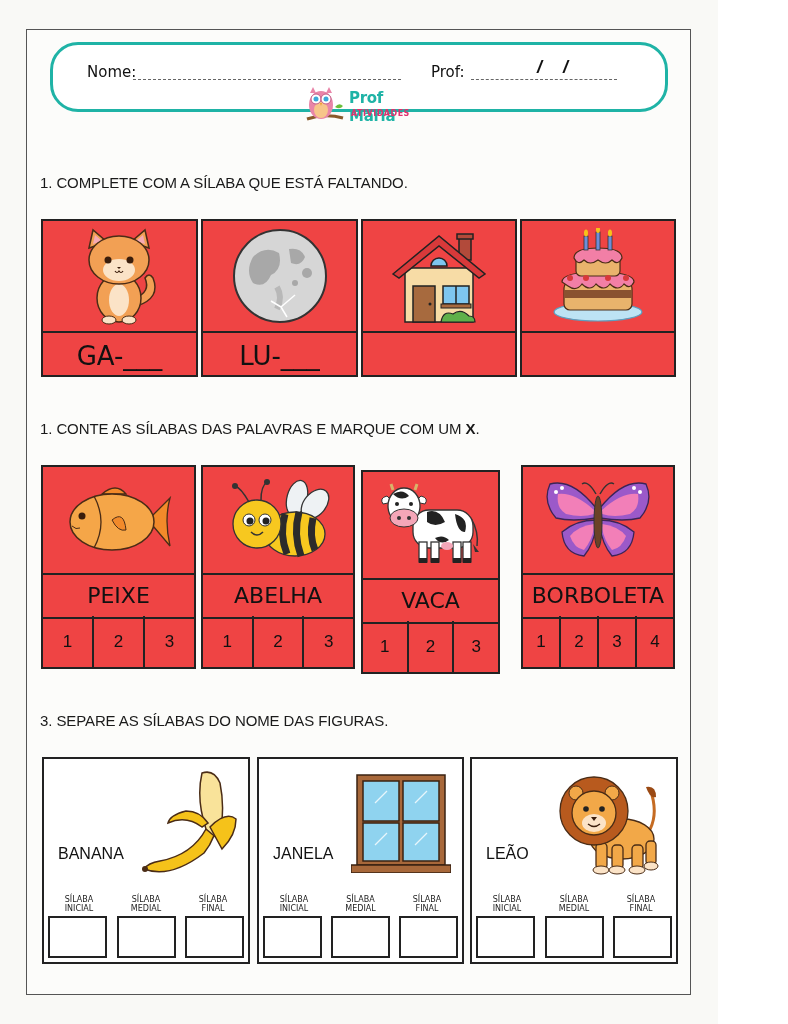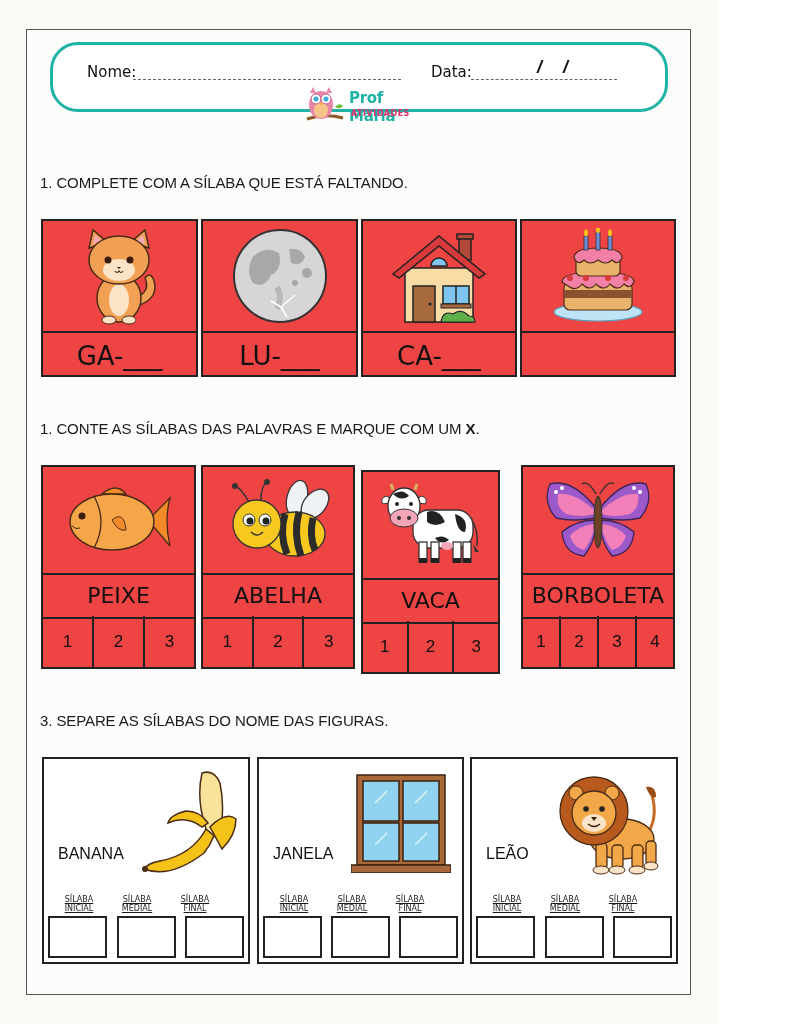--- a/index.html
+++ b/index.html
@@ -18,35 +18,35 @@
   .card{position:absolute;border:2px solid #222;box-sizing:border-box;background:#ef4444;}
   .card .img{position:absolute;left:0;top:0;right:0;display:flex;align-items:center;justify-content:center;}
   .card .divider{position:absolute;left:0;right:0;border-top:2px solid #222;}
   .card .word{position:absolute;left:0;right:0;text-align:center;font-family:"DejaVu Sans",sans-serif;color:#111;}
   .nums{position:absolute;left:0;right:0;bottom:0;display:flex;}
   .nums .n{flex:1;border-right:2px solid #222;display:flex;align-items:center;justify-content:center;font-size:17px;color:#111;}
   .nums .n:last-child{border-right:none;}
   .sep-card{position:absolute;top:757px;height:207px;border:2px solid #222;box-sizing:border-box;background:#fff;}
   .sep-word{position:absolute;left:14px;top:86px;font-size:16px;color:#111;}
   .sep-img{position:absolute;top:10px;}
-  .sep-labels{position:absolute;left:6px;right:6px;top:136px;display:flex;text-decoration:underline;}
+  .sep-labels{position:absolute;left:6px;right:6px;top:136px;display:flex;justify-content:space-between;}
   .sep-labels span{width:58px;text-align:center;font-family:"DejaVu Sans",sans-serif;font-size:8px;line-height:9px;color:#222;}
   .sep-boxes{position:absolute;left:4px;right:4px;top:157px;display:flex;justify-content:space-between;}
   .sep-boxes div{width:59px;height:42px;border:2px solid #222;box-sizing:border-box;}
 </style>
 </head>
 <body>
 
 <div class="paper"></div>
 <div class="frame"></div>
 
 <div class="header">
   <span class="hdr-label" style="left:34px;">Nome:</span>
   <div class="hdr-line" style="left:80px;width:268px;"></div>
-  <span class="hdr-label" style="left:378px;">Data:</span>
+  <span class="hdr-label" style="left:378px;">Prof:</span>
   <div class="hdr-line" style="left:418px;width:146px;"></div>
   <span class="slash" style="left:484px;">/</span>
   <span class="slash" style="left:510px;">/</span>
   <div class="logo">
     <svg width="44" height="40" viewBox="0 0 44 40" style="position:absolute;left:0;top:-2px;">
       <path d="M4 34 Q22 28 40 33" stroke="#8a5a2b" stroke-width="3" fill="none"></path>
       <ellipse cx="18" cy="20" rx="12" ry="14" fill="#e985a8"></ellipse>
       <ellipse cx="18" cy="25" rx="7" ry="8" fill="#f7c58a"></ellipse>
       <path d="M7 8 L10 2 L13 8 Z M23 8 L26 2 L29 8 Z" fill="#e985a8"></path>
       <circle cx="13" cy="14" r="5" fill="#fff" stroke="#c25a85" stroke-width="1"></circle>
@@ -115,21 +115,20 @@
       <path d="M42 38 A8 8 0 0 1 58 38 Z" fill="#7ec6ef" stroke="#222" stroke-width="1.5"></path>
       <rect x="24" y="58" width="22" height="36" fill="#a76a3e" stroke="#222" stroke-width="1.5"></rect>
       <circle cx="41" cy="76" r="1.5" fill="#222"></circle>
       <rect x="54" y="58" width="26" height="18" fill="#7ec6ef" stroke="#222" stroke-width="1.5"></rect>
       <line x1="67" y1="58" x2="67" y2="76" stroke="#222" stroke-width="1.5"></line>
       <rect x="52" y="76" width="30" height="4" fill="#a76a3e" stroke="#222"></rect>
       <path d="M52 94 Q54 82 64 86 Q72 80 80 88 Q86 88 86 94 Z" fill="#5fb04a" stroke="#222" stroke-width="1.2"></path>
     </svg>
   </div>
   <div class="divider" style="top:110px;"></div>
-  <div class="word" style="top:120px;font-size:26px;">CA-___</div>
 </div>
 
 <div class="card" style="left:520px;top:219px;width:156px;height:158px;">
   <div class="img" style="height:110px;">
     <svg width="96" height="96" viewBox="0 0 96 96">
       <ellipse cx="48" cy="84" rx="44" ry="9" fill="#bde3f4" stroke="#5b9fc0" stroke-width="1.2"></ellipse>
       <rect x="14" y="54" width="68" height="28" rx="6" fill="#e9b36c" stroke="#4a2c16" stroke-width="1.2"></rect>
       <rect x="14" y="62" width="68" height="8" fill="#8a5230"></rect>
       <path d="M12 54 Q12 44 48 44 Q84 44 84 54 Q80 62 74 56 Q68 64 60 56 Q54 64 46 56 Q40 64 32 56 Q26 64 18 58 Z" fill="#f27fa6" stroke="#4a2c16" stroke-width="1.2"></path>
       <rect x="26" y="28" width="44" height="20" rx="5" fill="#e9b36c" stroke="#4a2c16" stroke-width="1.2"></rect>

